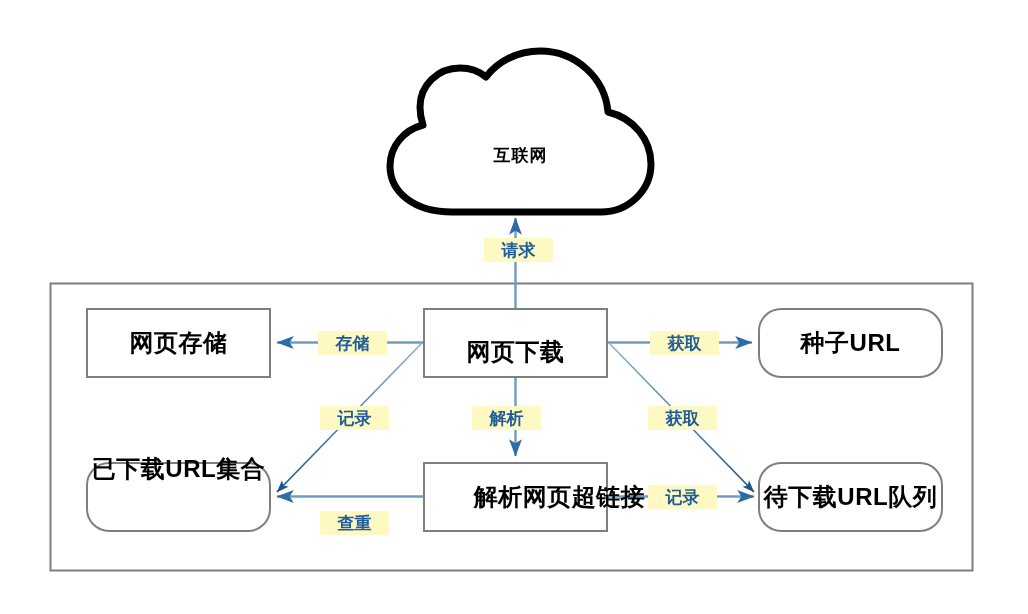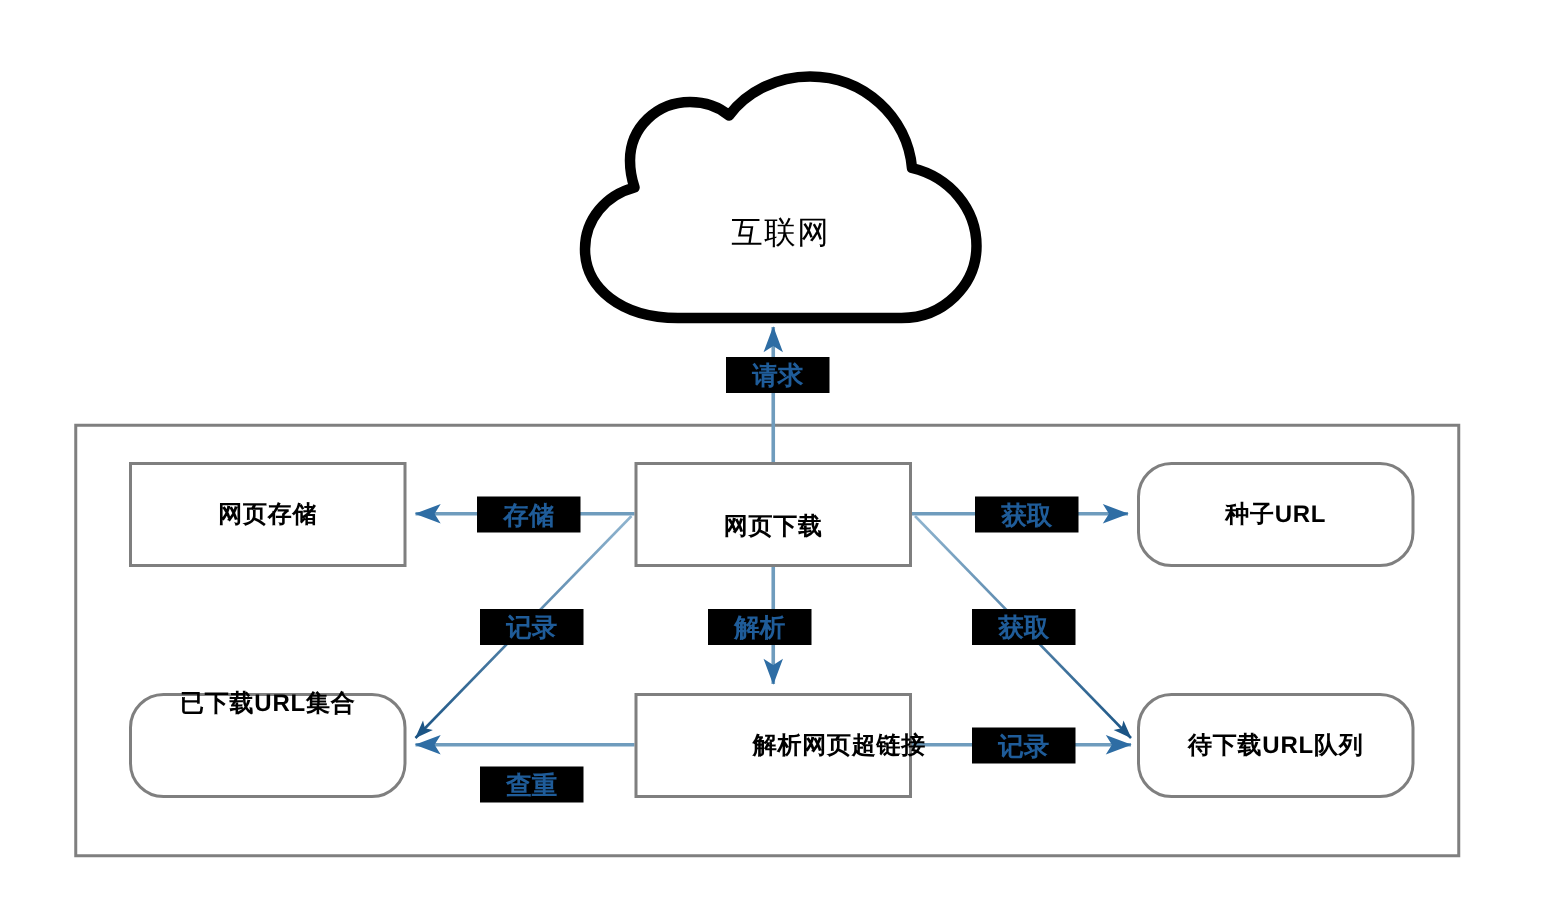--- a/index.html
+++ b/index.html
@@ -19,47 +19,47 @@
     left: 0;
     top: 0;
     width: 1028px;
     height: 614px;
   }
   .node-label {
     position: absolute;
     display: flex;
     align-items: center;
     justify-content: center;
-    font-size: 16px;
+    font-size: 24px;
     font-weight: 700;
     color: #000000;
     letter-spacing: 0.5px;
     white-space: nowrap;
     pointer-events: none;
   }
   .edge-label {
     position: absolute;
     display: flex;
     align-items: center;
     justify-content: center;
     font-size: 17px;
     font-weight: 700;
     color: #1f5c99;
-    background: #000000;
+    background: #fef9c3;
     white-space: nowrap;
     padding: 0 3px;
     line-height: 1;
   }
   .cloud-label {
     position: absolute;
     display: flex;
     align-items: center;
     justify-content: center;
-    font-size: 21px;
-    font-weight: 400;
+    font-size: 17px;
+    font-weight: 700;
     color: #000000;
     letter-spacing: 1px;
     white-space: nowrap;
   }
   .hit {
     position: absolute;
   }
 </style>
 </head>
 <body>

